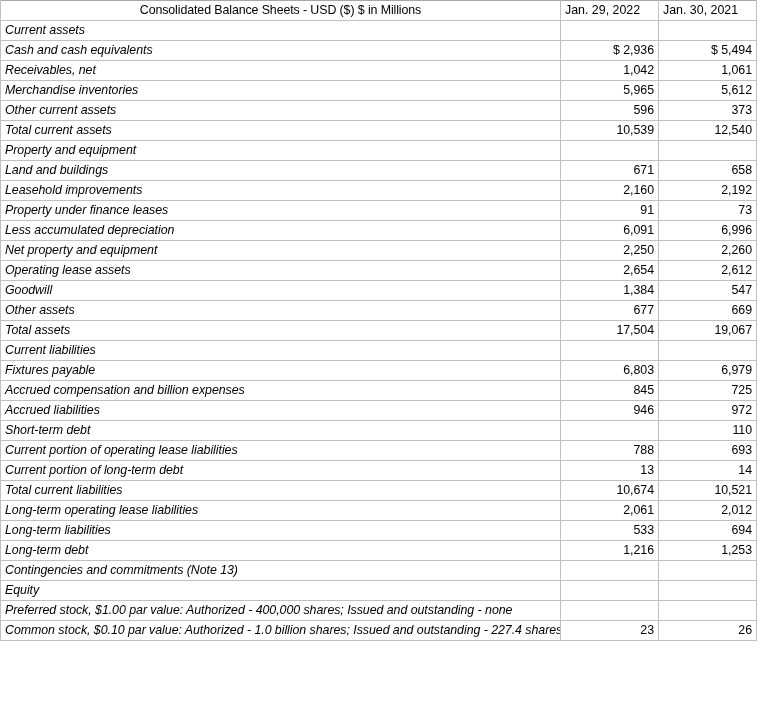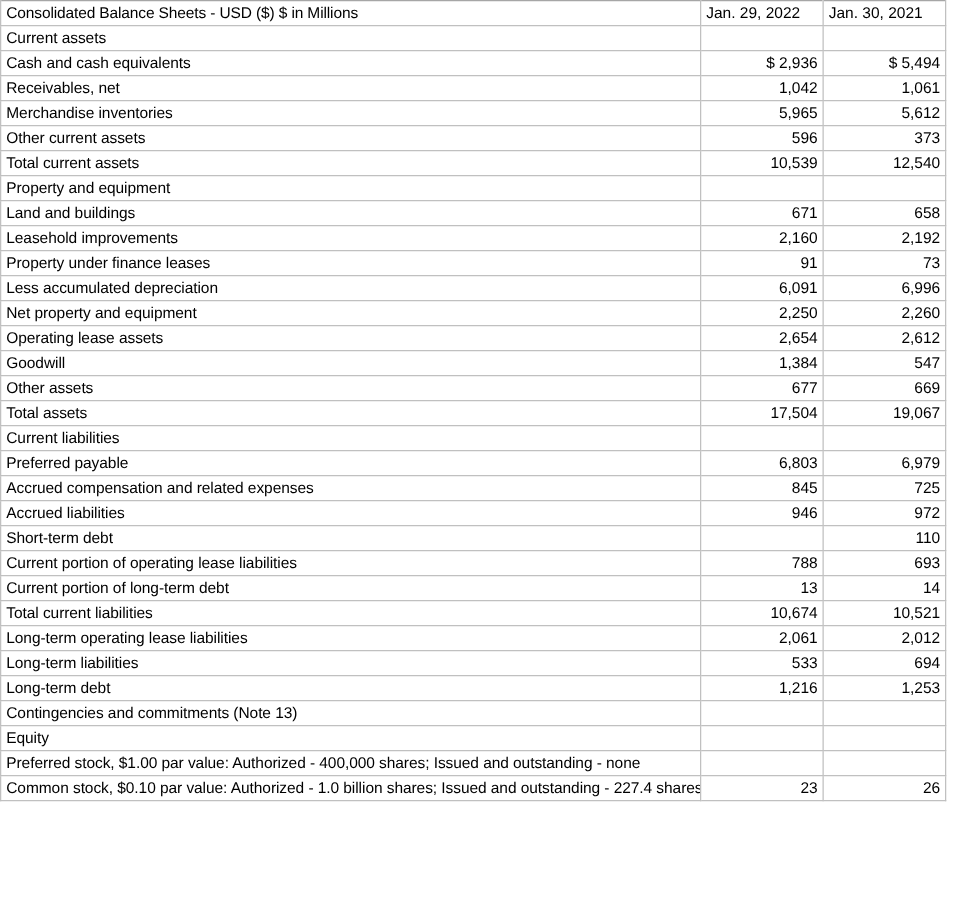--- a/index.html
+++ b/index.html
@@ -40,40 +40,41 @@
     overflow: hidden;
     white-space: nowrap;
   }
   #balance-sheet-table td.label,
   #balance-sheet-table th.title {
     border-left: 1px solid #c0c0c0;
   }
 
   
   thead th.title {
-    text-align: left;
+    text-align: center;
     font-weight: bold;
     font-size: 12.6px;
     height: 21px;
     line-height: 20px;
     letter-spacing: -0.1px;
   }
   thead th.date {
     text-align: left;
     font-weight: normal;
     font-size: 12.4px;
     height: 21px;
     line-height: 20px;
     font-family: "Liberation Sans", sans-serif;
   }
 
   
   td.label {
     text-align: left;
     letter-spacing: -0.05px;
+    font-style: italic;
   }
   td.val {
     text-align: right;
     padding-right: 8px;
     letter-spacing: -0.05px;
   }
 
   tr.section td.label {
     font-weight: bold;
   }
@@ -187,26 +188,26 @@
         <td class="label">Total assets</td>
         <td class="val">17,504</td>
         <td class="val">19,067</td>
       </tr>
       <tr class="section">
         <td class="label">Current liabilities</td>
         <td class="val"></td>
         <td class="val"></td>
       </tr>
       <tr>
-        <td class="label">Preferred payable</td>
+        <td class="label">Fixtures payable</td>
         <td class="val">6,803</td>
         <td class="val">6,979</td>
       </tr>
       <tr>
-        <td class="label">Accrued compensation and related expenses</td>
+        <td class="label">Accrued compensation and billion expenses</td>
         <td class="val">845</td>
         <td class="val">725</td>
       </tr>
       <tr>
         <td class="label">Accrued liabilities</td>
         <td class="val">946</td>
         <td class="val">972</td>
       </tr>
       <tr>
         <td class="label">Short-term debt</td>

